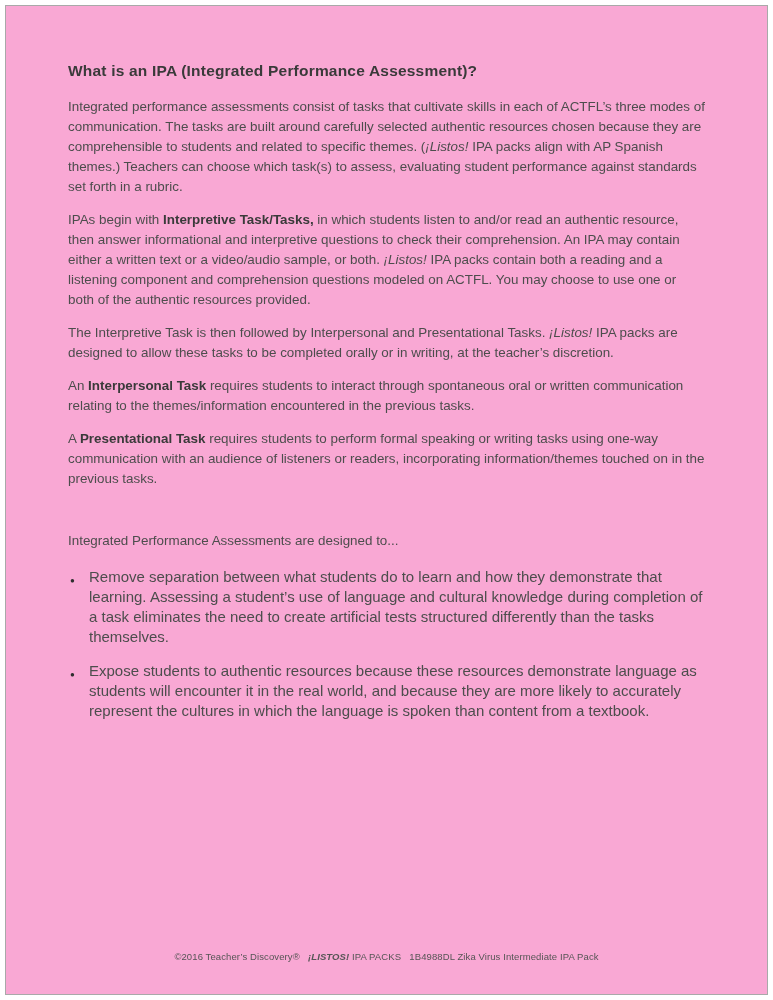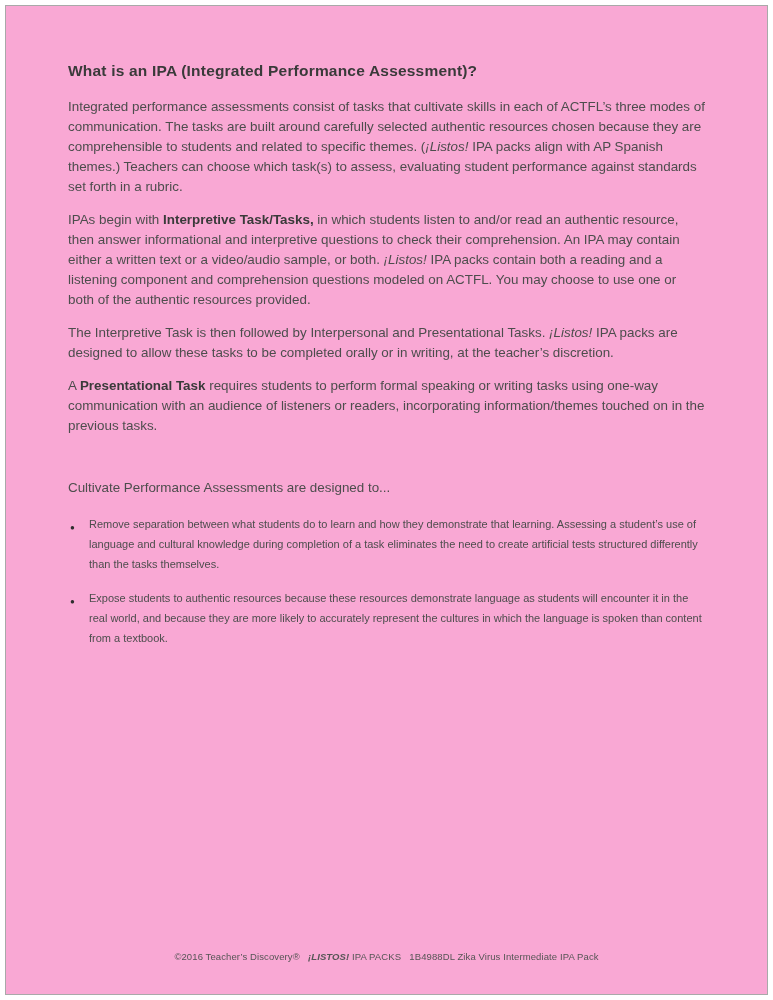--- a/index.html
+++ b/index.html
@@ -34,21 +34,21 @@
   }
   .section-2 { margin-top: 42px; }
   .bullet-list {
     list-style: none;
     margin: 16px 0 0 0;
     padding: 0;
   }
   .bullet-item {
     position: relative;
     padding-left: 21px;
-    font-size: 11px;
+    font-size: 15px;
     line-height: 20px;
     margin-bottom: 14px;
   }
   .bullet-item::before {
     content: "●";
     position: absolute;
     left: 2px; top: 4px;
     font-size: 8px;
     color: #2e2e2e;
   }
@@ -72,27 +72,28 @@
 
     <div class="section-1">
       <h2 class="section-heading">What is an IPA (Integrated Performance Assessment)?</h2>
 
       <p class="body-text"><span>Integrated performance assessments consist of tasks that cultivate skills in each of ACTFL’s three modes of communication. The tasks are built around carefully selected authentic resources chosen because they are comprehensible to students and related to specific themes. (</span><span class="i">¡Listos!</span><span> IPA packs align with AP Spanish themes.) Teachers can choose which task(s) to assess, evaluating student performance against standards set forth in a rubric.</span></p>
 
       <p class="body-text"><span>IPAs begin with </span><span class="b">Interpretive Task/Tasks,</span><span> in which students listen to and/or read an authentic resource, then answer informational and interpretive questions to check their comprehension. An IPA may contain either a written text or a video/audio sample, or both. </span><span class="i">¡Listos!</span><span> IPA packs contain both a reading and a listening component and comprehension questions modeled on ACTFL. You may choose to use one or both of the authentic resources provided.</span></p>
 
       <p class="body-text"><span>The Interpretive Task is then followed by Interpersonal and Presentational Tasks. </span><span class="i">¡Listos!</span><span> IPA packs are designed to allow these tasks to be completed orally or in writing, at the teacher’s discretion.</span></p>
 
+      <p class="body-text"><span>An </span><span class="b">Interpersonal Task</span><span> requires students to interact through spontaneous oral or written communication relating to the themes/information encountered in the previous tasks.</span></p>
 
       <p class="body-text"><span>A </span><span class="b">Presentational Task</span><span> requires students to perform formal speaking or writing tasks using one-way communication with an audience of listeners or readers, incorporating information/themes touched on in the previous tasks.</span></p>
     </div>
 
     <div class="section-2">
 
-      <p class="body-text">Cultivate Performance Assessments are designed to...</p>
+      <p class="body-text">Integrated Performance Assessments are designed to...</p>
 
       <ul class="bullet-list">
         <li class="bullet-item">Remove separation between what students do to learn and how they demonstrate that learning. Assessing a student’s use of language and cultural knowledge during completion of a task eliminates the need to create artificial tests structured differently than the tasks themselves.</li>
         <li class="bullet-item">Expose students to authentic resources because these resources demonstrate language as students will encounter it in the real world, and because they are more likely to accurately represent the cultures in which the language is spoken than content from a textbook.</li>
       </ul>
     </div>
 
   </div>
 
   <div class="footer"><span>©2016 Teacher’s Discovery®&nbsp;&nbsp; </span><span class="bi">¡LISTOS!</span><span> IPA PACKS&nbsp;&nbsp; 1B4988DL Zika Virus Intermediate IPA Pack</span></div>

